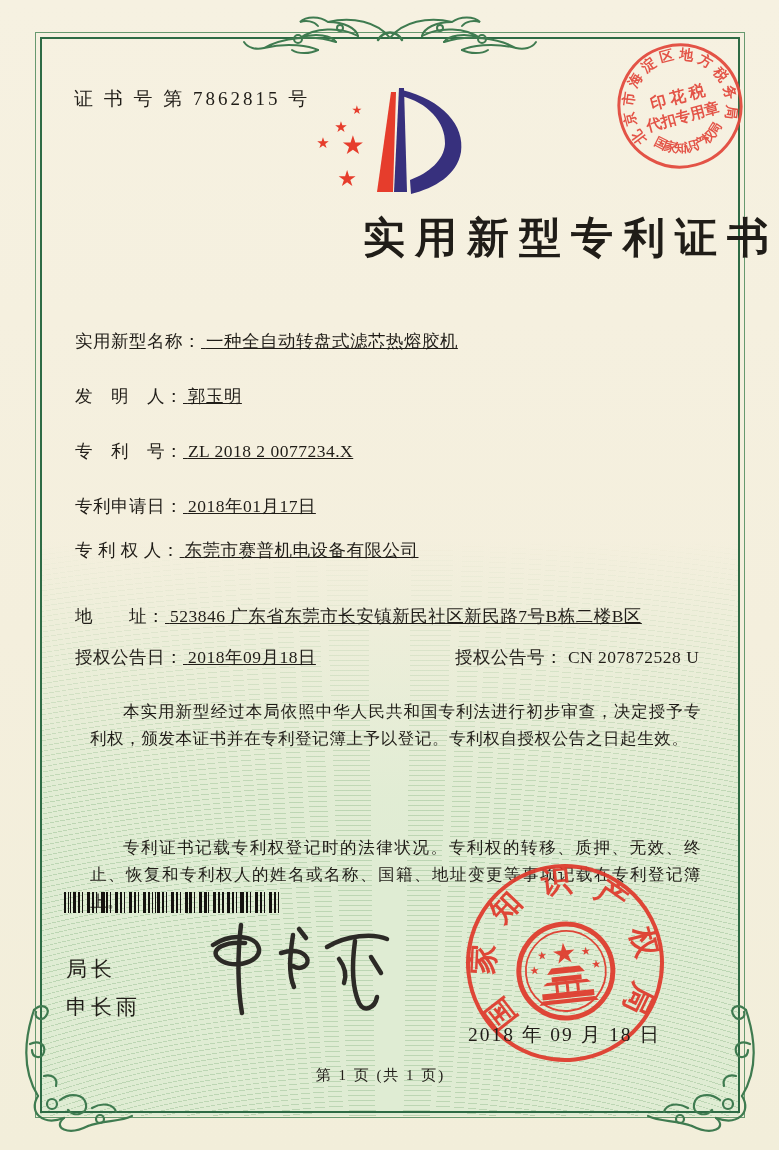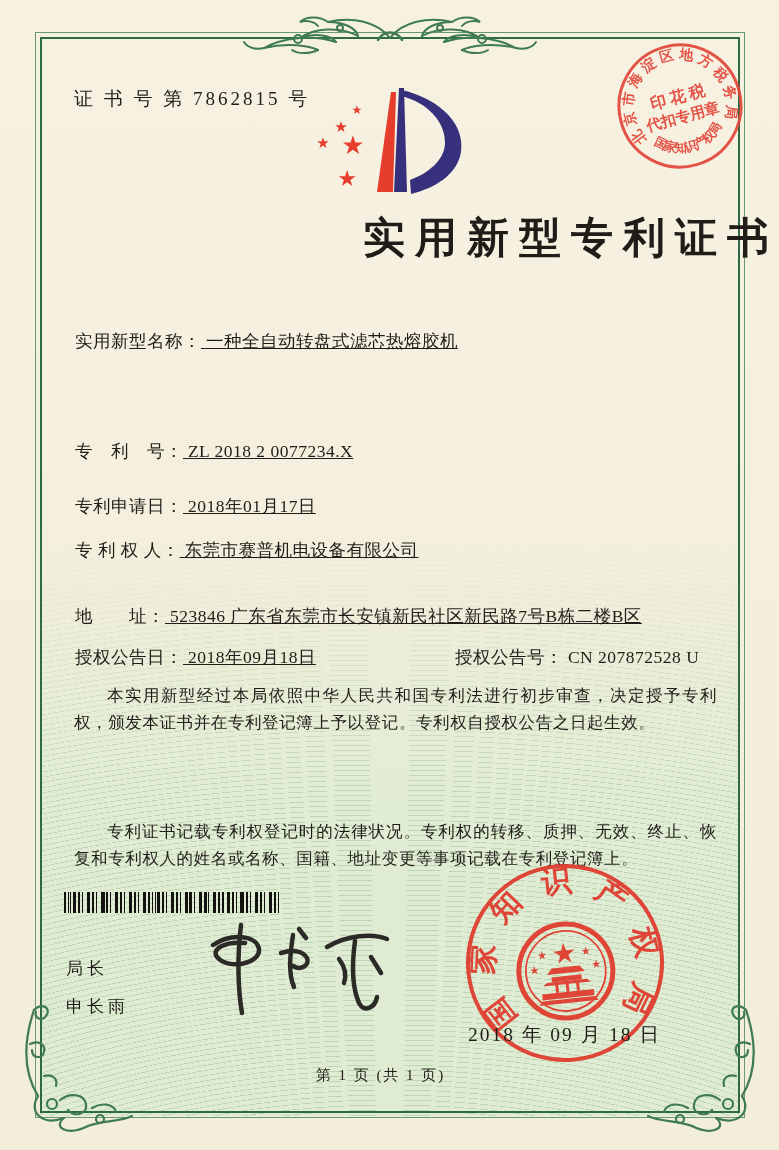--- a/index.html
+++ b/index.html
@@ -49,31 +49,31 @@
   .field .lbl{display:inline-block;}
   .f-name{top:329px;}  .f-inv{top:384px;}  .f-pno{top:439px;}
   .f-date{top:494px;}  .f-owner{top:538px;}
   .f-addr{top:590px;line-height:29px;margin-top:12px;}
   .f-grant{top:645px;}
   .grant-right{position:absolute;left:380px;top:0;text-align:right;}
   .f-grant .wrap{position:relative;}
 
   .body-par{
     position:absolute;left:74px;right:62px;font-size:16.5px;line-height:27px;
-    text-indent:2em;letter-spacing:.6px;text-align:justify;margin:0;
+    text-indent:2em;letter-spacing:.6px;text-align:justify;margin:16px;
   }
   .p1{top:682px;} .p2{top:737px;} .p3{top:818px;}
 
   .barcode{
     position:absolute;left:64px;top:892px;width:216px;height:21px;
     background:
       repeating-linear-gradient(90deg,#14120f 0 2px,transparent 2px 4px,#14120f 4px 5px,transparent 5px 9px,#14120f 9px 12px,transparent 12px 14px),
       repeating-linear-gradient(90deg,transparent 0 6px,#14120f 6px 7px,transparent 7px 17px);
   }
-  .signer{position:absolute;left:66px;top:950px;font-size:17px;letter-spacing:4px;line-height:38px;
+  .signer{position:absolute;left:66px;top:950px;font-size:21px;letter-spacing:4px;line-height:38px;
           font-family:"Liberation Sans","DejaVu Sans",sans-serif;}
   .signature{position:absolute;left:195px;top:905px;}
 
   .seal-main{position:absolute;left:462px;top:860px;opacity:.93;}
   .seal-date{position:absolute;left:468px;top:1021px;font-size:19.5px;letter-spacing:2px;}
 
   .footer{position:absolute;left:0;right:18px;top:1066px;text-align:center;font-size:15px;letter-spacing:2px;}
 </style>
 </head>
 <body style="--ink: #201d18; --frame-green: #2e6b45; --ornament-green: #4e8a5f; --seal-red: #df3a2c; --logo-red: #e63d2c; --logo-blue: #37307d; --paper: #f5f0e0; --green-tint: #dfecd3;">
@@ -187,20 +187,24 @@
       <text y="16" text-anchor="middle" font-size="15" font-weight="bold">代扣专用章</text>
     </g>
   </svg>
 
   <h1 class="title">实用新型专利证书</h1>
 
   <div class="field f-name">
     <span class="lbl">实用新型名称：</span>
     <span>一种全自动转盘式滤芯热熔胶机</span>
   </div>
+  <div class="field f-inv">
+    <span class="lbl">发　明　人：</span>
+    <span>郭玉明</span>
+  </div>
   <div class="field f-pno">
     <span class="lbl">专　利　号：</span>
     <span>ZL 2018 2 0077234.X</span>
   </div>
   <div class="field f-date">
     <span class="lbl">专利申请日：</span>
     <span>2018年01月17日</span>
   </div>
   <div class="field f-owner">
     <span class="lbl">专 利 权 人：</span>

